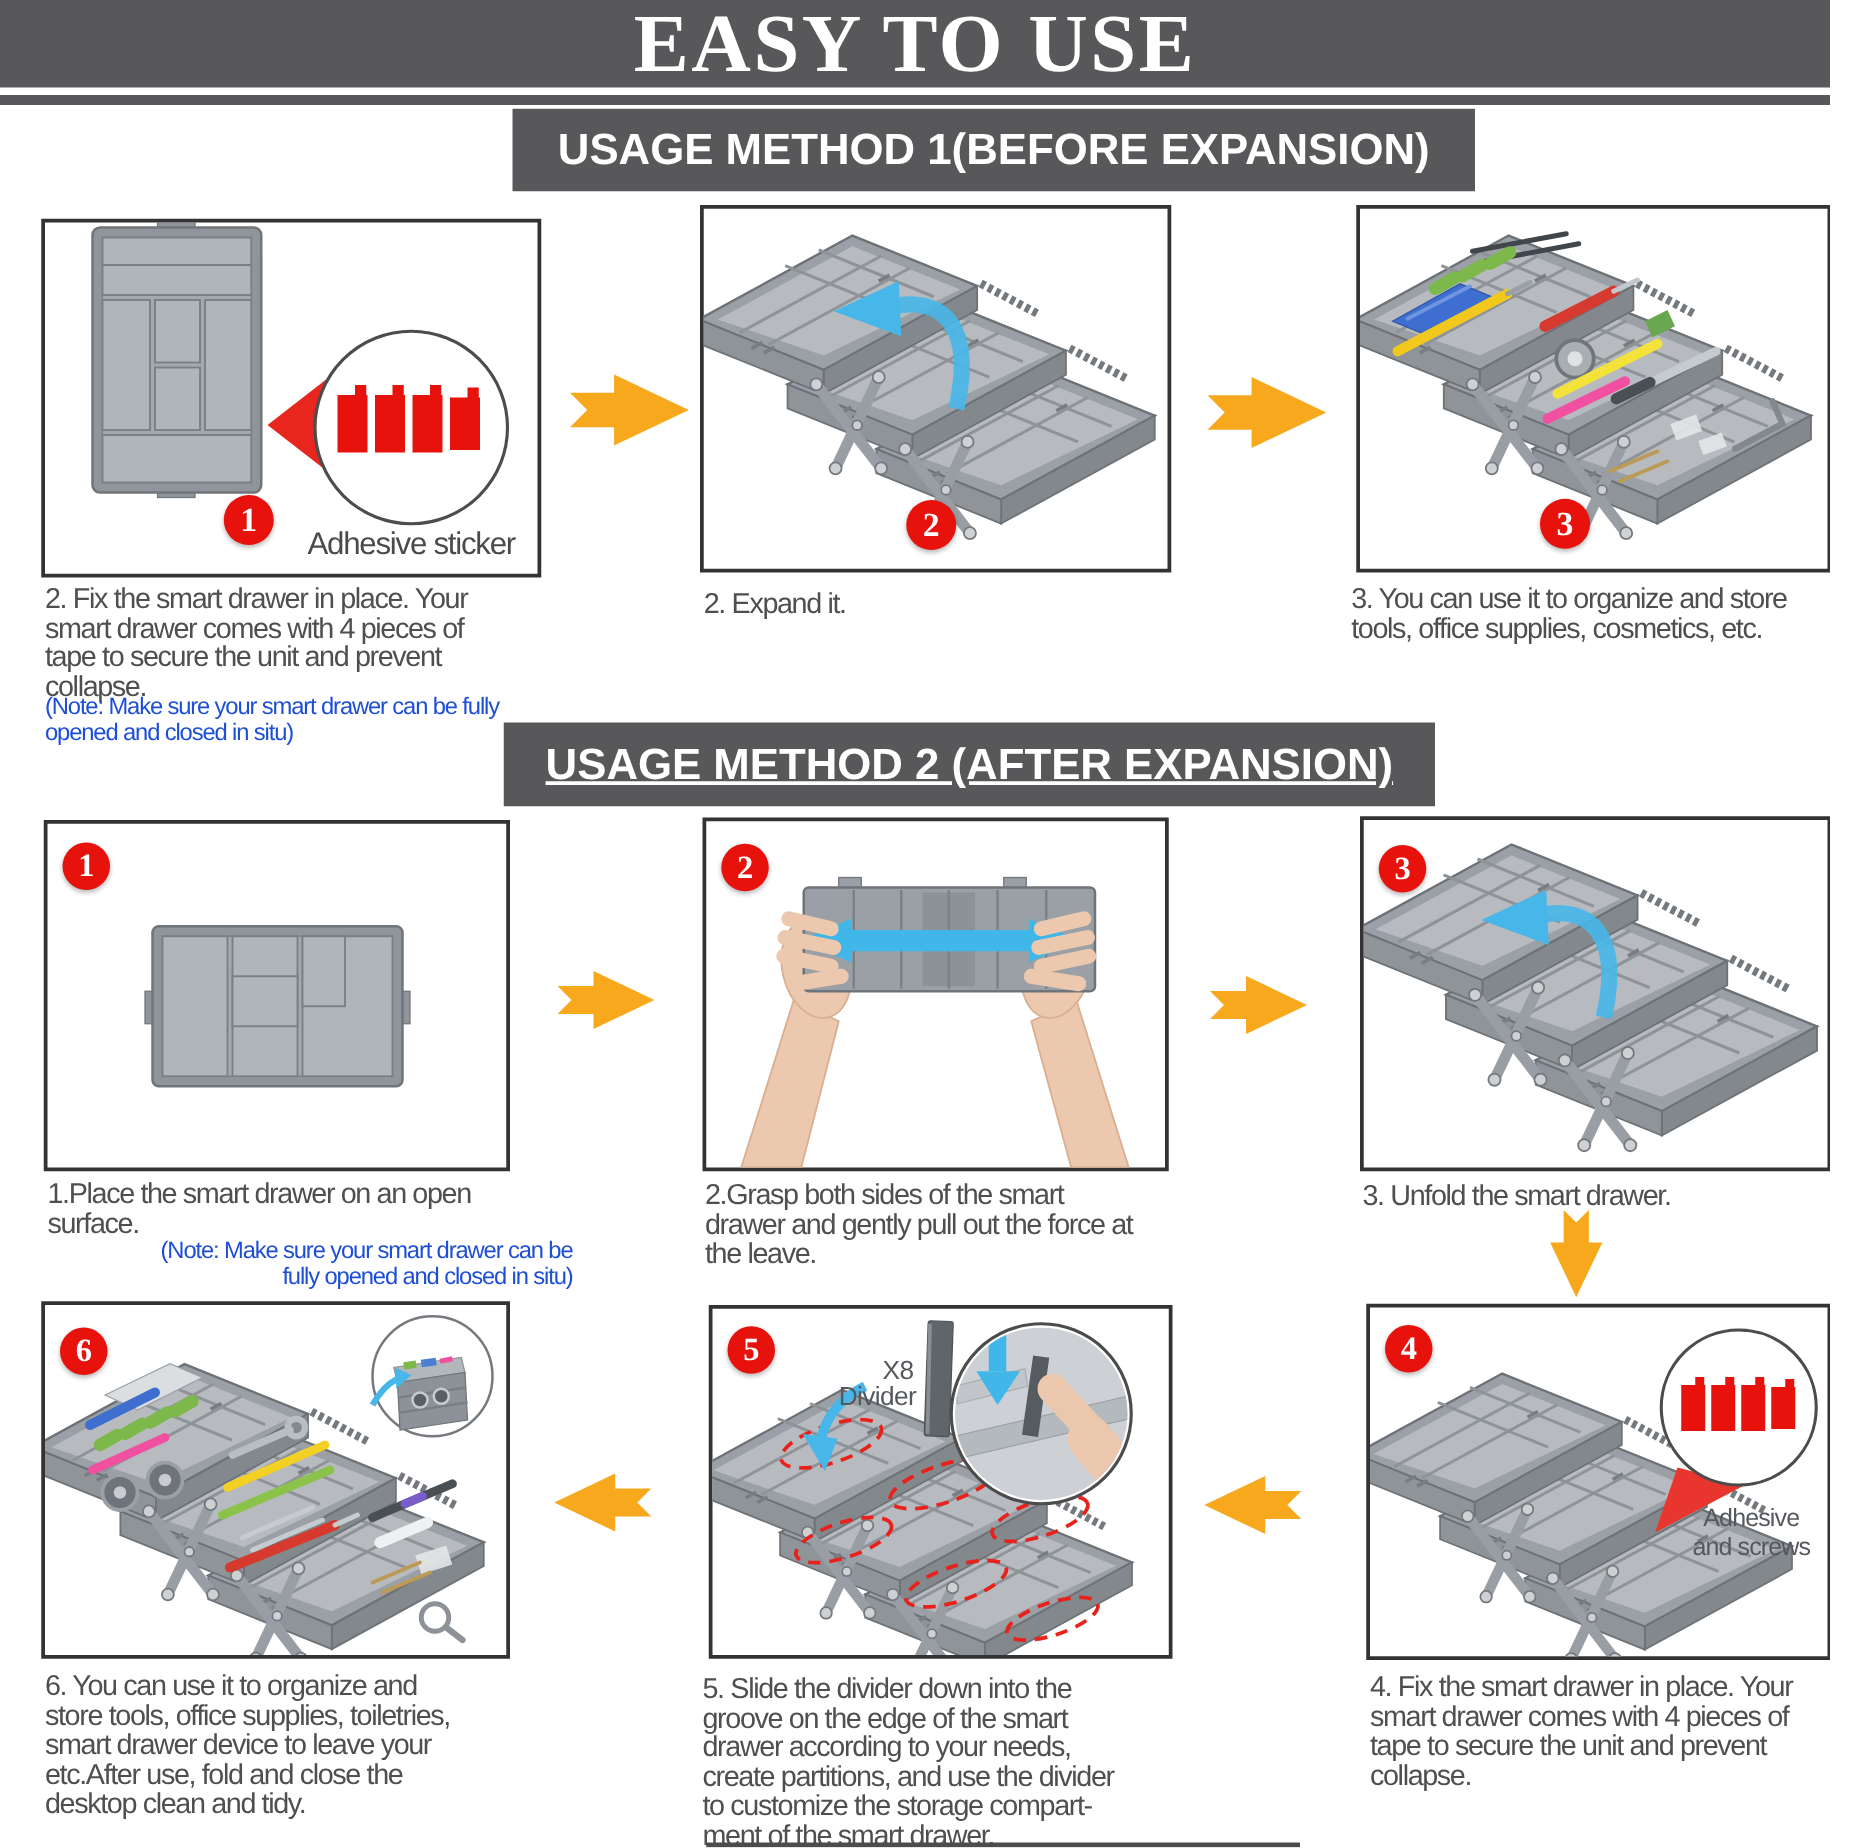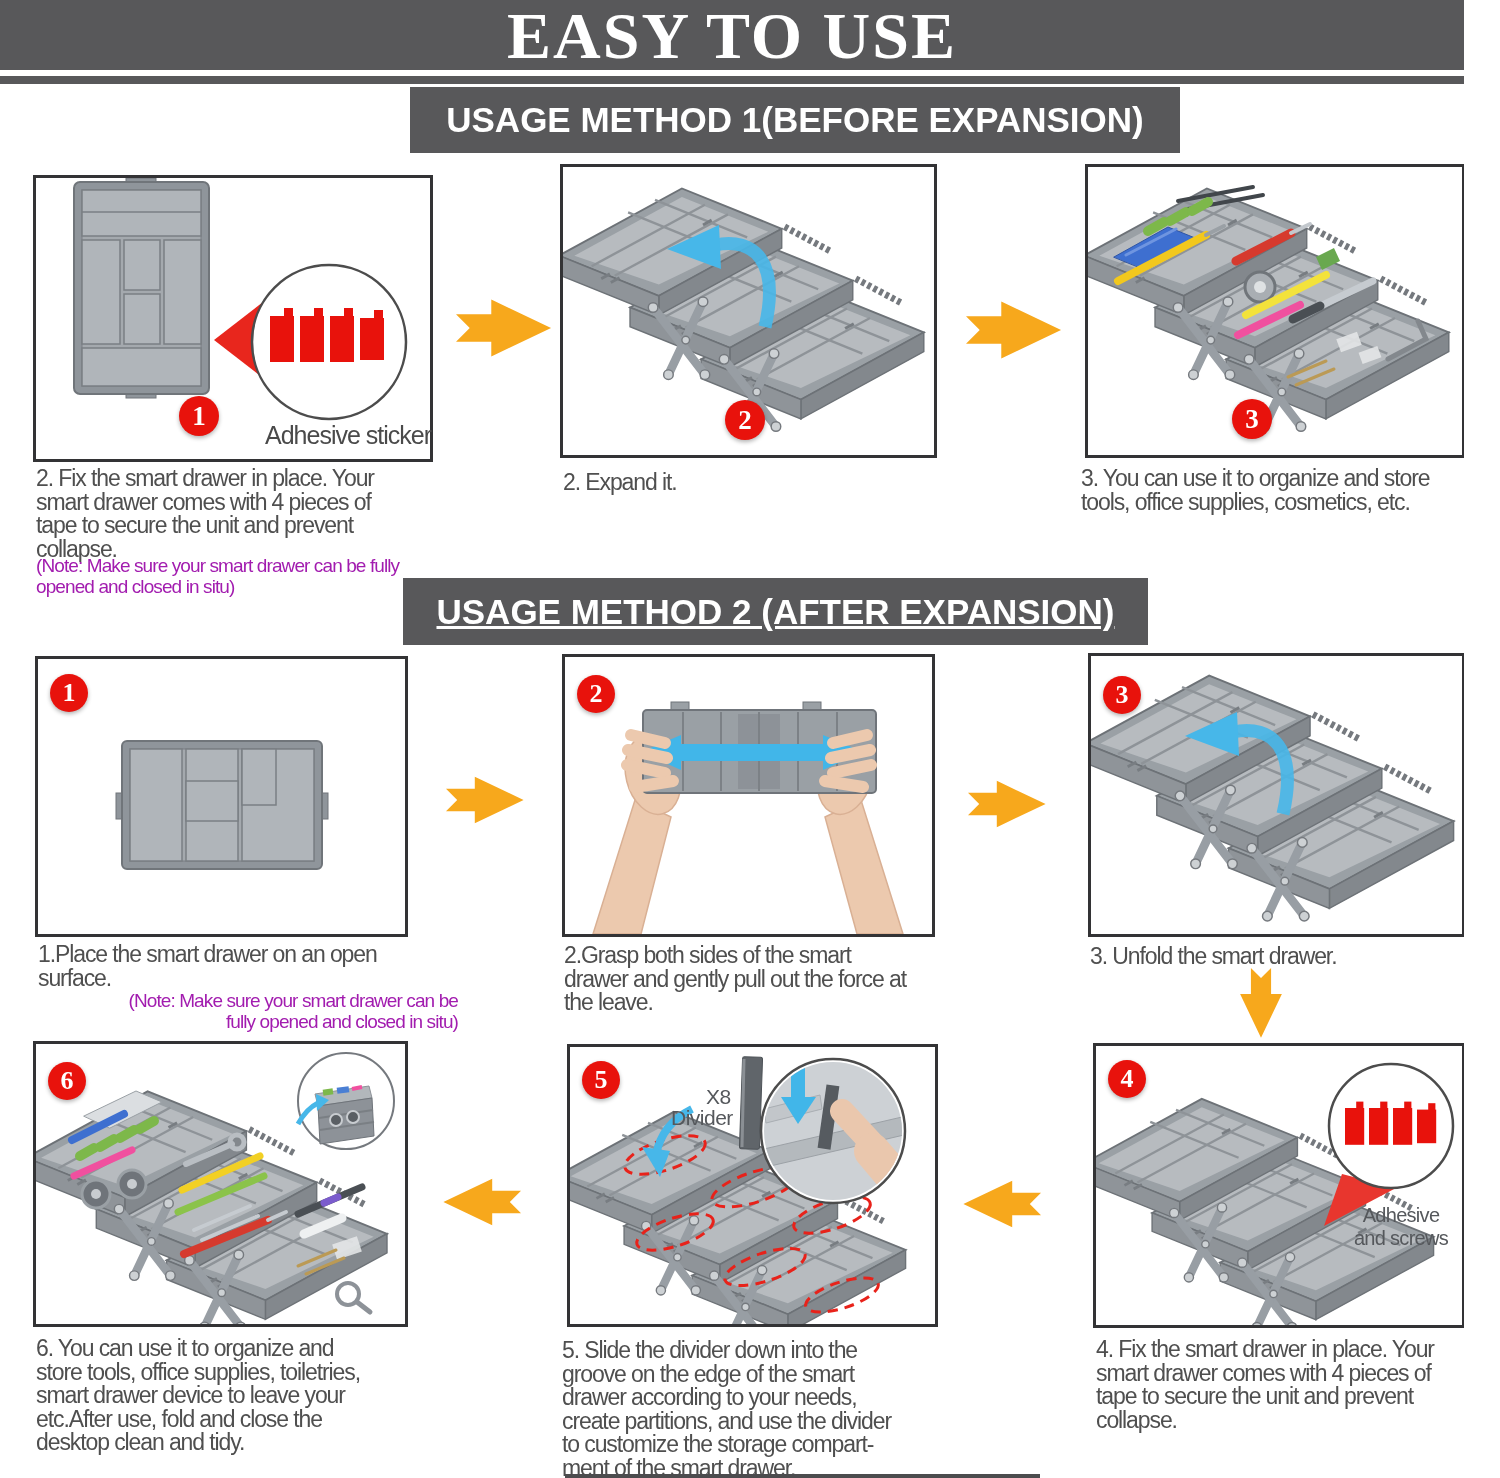--- a/index.html
+++ b/index.html
@@ -10,21 +10,21 @@
   .main-title{position:absolute;left:0;top:-2px;width:100%;text-align:center;color:#fff;
               font-family:"Liberation Serif",serif;font-weight:bold;font-size:66px;letter-spacing:2px;}
   .banner{position:absolute;background:#58585a;color:#fff;font-weight:bold;font-size:35px;
           text-align:center;letter-spacing:0;}
   .stepbox{position:absolute;border:3px solid #333335;background:#fff;box-sizing:border-box;}
   .badge{position:absolute;background:#e8120c;border-radius:50%;color:#fff;text-align:center;
          font-family:"Liberation Serif",serif;font-weight:bold;box-shadow:0 2px 4px rgba(0,0,0,.3);}
   .badge.b40{width:40px;height:40px;font-size:27px;line-height:40px;}
   .badge.b38{width:38px;height:38px;font-size:26px;line-height:38px;}
   .cap{position:absolute;color:#4f4f4f;font-size:23px;line-height:23.5px;letter-spacing:-1.1px;}
-  .note{position:absolute;color:#a21caf;font-size:19px;line-height:20.5px;letter-spacing:-0.9px;}
+  .note{position:absolute;color:#1d4ed8;font-size:19px;line-height:20.5px;letter-spacing:-0.9px;}
   .callout{position:absolute;color:#4a4a4a;font-size:25px;letter-spacing:-1px;}
   .callout-sm{position:absolute;color:#55585c;font-size:20px;line-height:23px;letter-spacing:-0.7px;text-align:center;}
   .lbl{position:absolute;color:#55585c;font-size:21px;letter-spacing:-0.5px;}
   svg{display:block;}
   .bottom-strip{position:absolute;background:#4c4c4e;}
 </style>
 </head>
 <body>
 
 <div class="canvas">
@@ -109,21 +109,21 @@
           <rect x="90" y="62" width="37" height="104"></rect>
           <rect x="8" y="170" width="119" height="38"></rect>
         </g>
         <line x1="8" y1="34" x2="127" y2="34" stroke="#7a7f84" stroke-width="1.5"></line>
       </g>
       <polygon points="178,162 245,110 245,214" fill="#e8261d"></polygon>
       <circle cx="293" cy="164" r="77" fill="#ffffff" stroke="#4c4c4c" stroke-width="2.5"></circle>
       <use href="#tapes4" x="234" y="138"></use>
     </svg>
     <div class="badge b40" style="left:143px;top:218px;">1</div>
-    <div class="callout" style="left:210px;top:243px;width:184px;margin-left:19px;">Adhesive sticker</div>
+    <div class="callout" style="left:210px;top:243px;width:184px;">Adhesive sticker</div>
   </div>
 
   <div class="stepbox" style="left:560px;top:164px;width:377px;height:294px;">
     <svg width="371" height="288" viewBox="0 0 371 288">
       <use href="#cascade" transform="translate(-4,8) scale(0.96)"></use>
       <use href="#bluecurve" transform="translate(52,40)"></use>
     </svg>
     <div class="badge b40" style="left:162px;top:233px;">2</div>
   </div>
 

